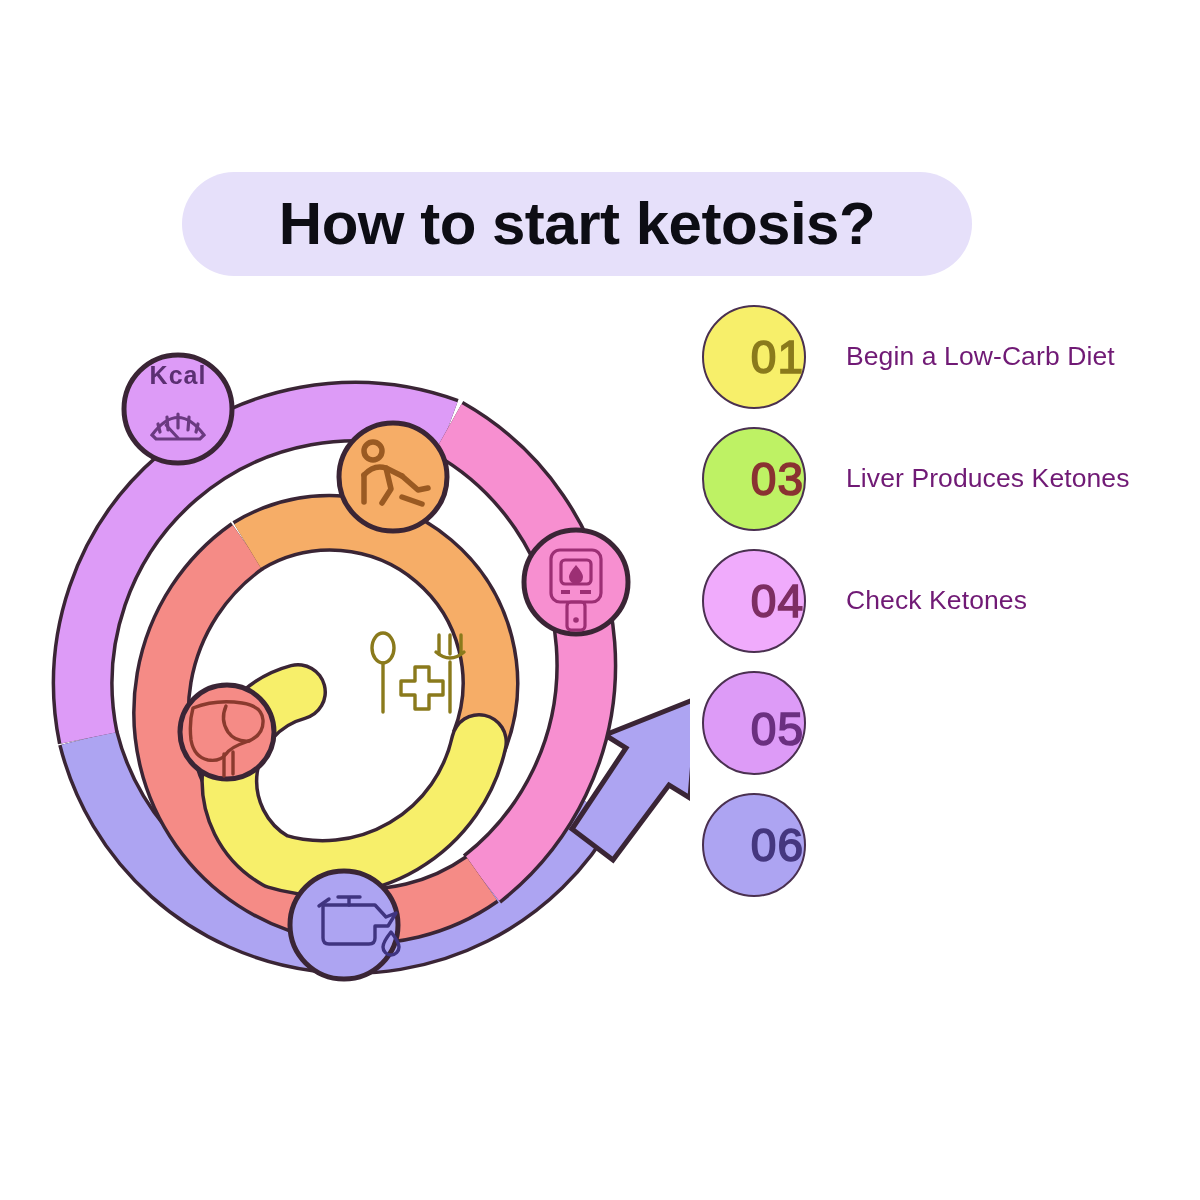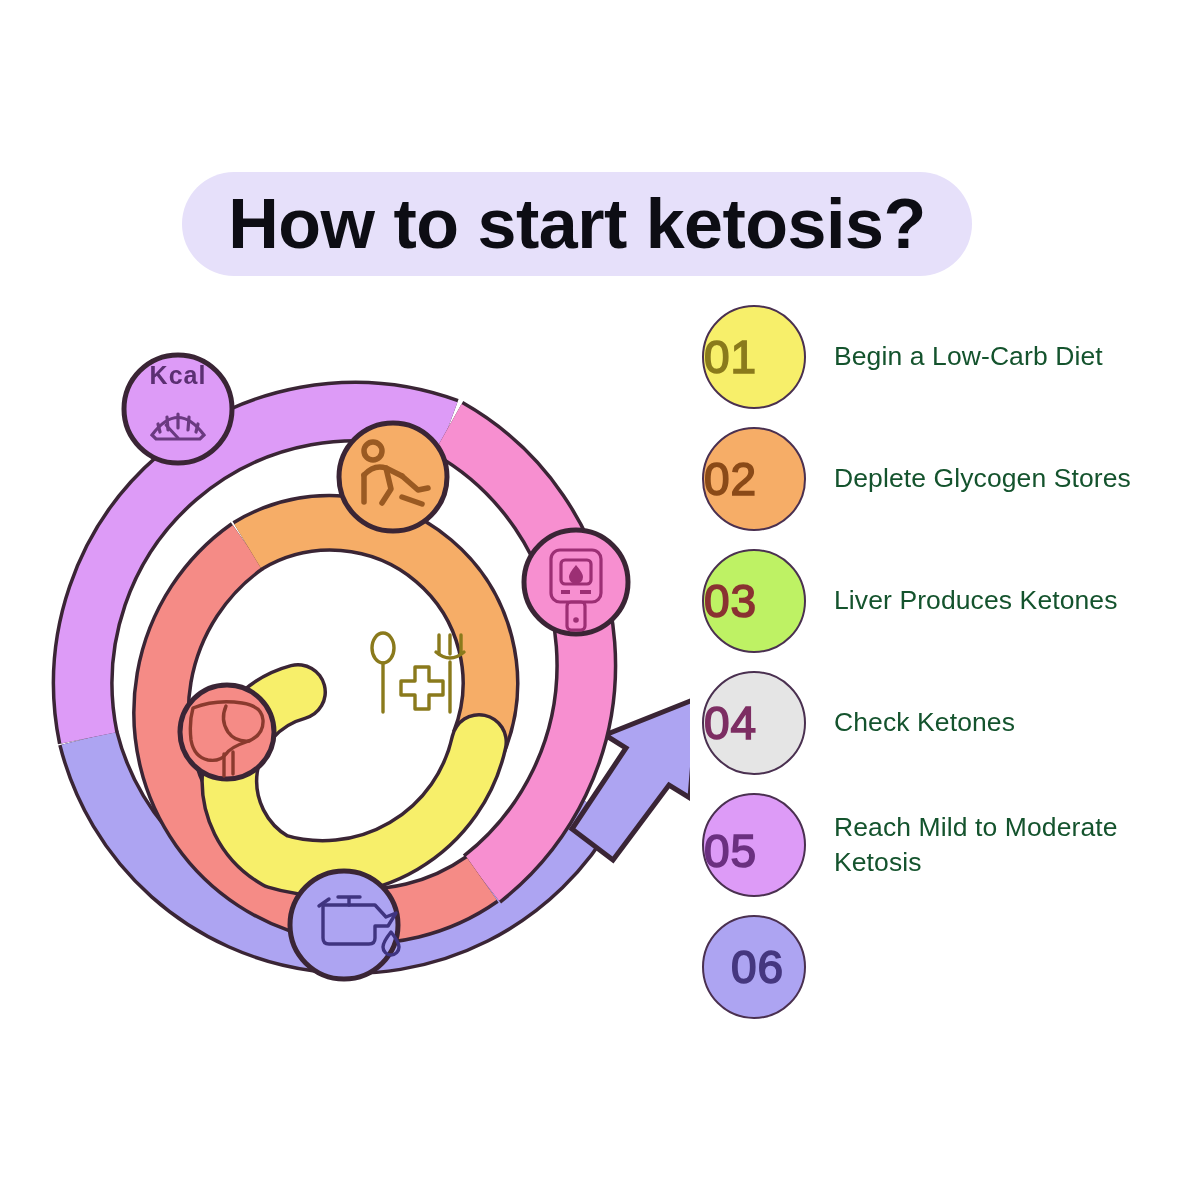--- a/index.html
+++ b/index.html
@@ -22,21 +22,21 @@
     top: 172px;
     width: 790px;
     height: 104px;
     background: #e6e0fa;
     border-radius: 52px;
     display: flex;
     align-items: center;
     justify-content: center;
   }
   #title-text {
-    font-size: 70px;
+    font-size: 60px;
     font-weight: bold;
     color: #0d0d14;
     letter-spacing: -0.5px;
     line-height: 1;
     white-space: nowrap;
   }
 
   
   #spiral-wrap {
     position: absolute;
@@ -60,44 +60,44 @@
     height: 122px;
   }
   .legend-badge {
     flex: 0 0 auto;
     width: 104px;
     height: 104px;
     border-radius: 50%;
     border: 2.5px solid #4a3050;
     display: flex;
     align-items: center;
-    justify-content: flex-start;
+    justify-content: flex-end;
     box-sizing: border-box;
   }
   .legend-num {
     font-size: 46px;
     font-weight: 400;
     letter-spacing: 1px;
     line-height: 1;
     -webkit-text-stroke: 1.6px currentColor;
     color: transparent;
   }
   .legend-label {
-    margin-left: 28px;
+    margin-left: 40px;
     font-size: 26.5px;
-    color: #14532d;
+    color: #701a75;
     line-height: 1.33;
     letter-spacing: 0.1px;
     max-width: 330px;
   }
 
   .b1 { background: #f7ef6a; }
   .b2 { background: #f6ad67; }
   .b3 { background: #bef264; }
-  .b4 { background: #e5e5e5; }
+  .b4 { background: #f0abfc; }
   .b5 { background: #dd9bf7; }
   .b6 { background: #ada4f2; }
 
   .n1 { color: #8a7a1c; }
   .n2 { color: #8a4a18; }
   .n3 { color: #8a3232; }
   .n4 { color: #7d2e63; }
   .n5 { color: #6b3080; margin-top: 12px; }
   .n6 { color: #45377f; margin-left: 27px; }
 </style>
@@ -237,46 +237,39 @@
 
 <div id="legend">
 
   <div class="legend-row">
     <div class="legend-badge b1">
       <span class="legend-num n1">01</span>
     </div>
     <div class="legend-label">Begin a Low-Carb Diet</div>
   </div>
 
-  <div class="legend-row">
-    <div class="legend-badge b2">
-      <span class="legend-num n2">02</span>
-    </div>
-    <div class="legend-label">Deplete Glycogen Stores</div>
-  </div>
 
   <div class="legend-row">
     <div class="legend-badge b3">
       <span class="legend-num n3">03</span>
     </div>
     <div class="legend-label">Liver Produces Ketones</div>
   </div>
 
   <div class="legend-row">
     <div class="legend-badge b4">
       <span class="legend-num n4">04</span>
     </div>
     <div class="legend-label">Check Ketones</div>
   </div>
 
   <div class="legend-row">
     <div class="legend-badge b5">
       <span class="legend-num n5">05</span>
     </div>
-    <div class="legend-label">Reach Mild to Moderate Ketosis</div>
   </div>
 
   <div class="legend-row">
     <div class="legend-badge b6">
       <span class="legend-num n6">06</span>
     </div>
   </div>
 
 </div>
 

